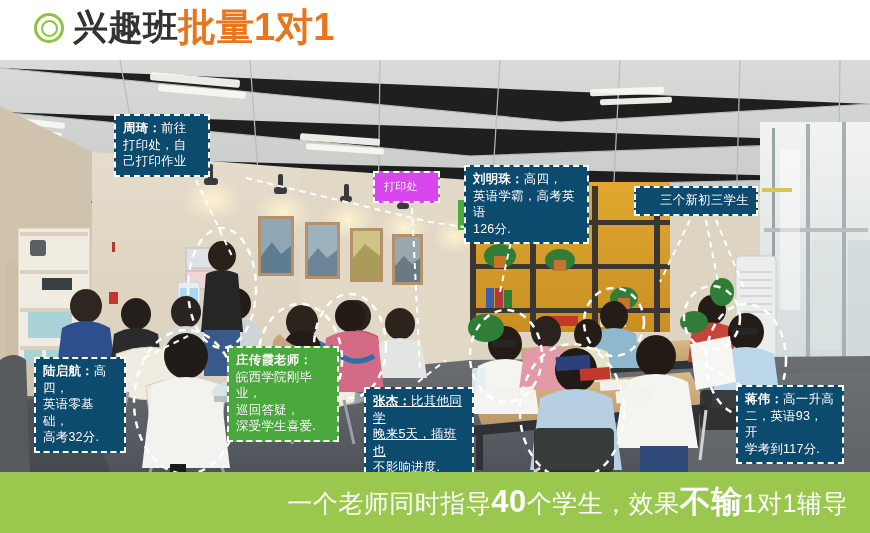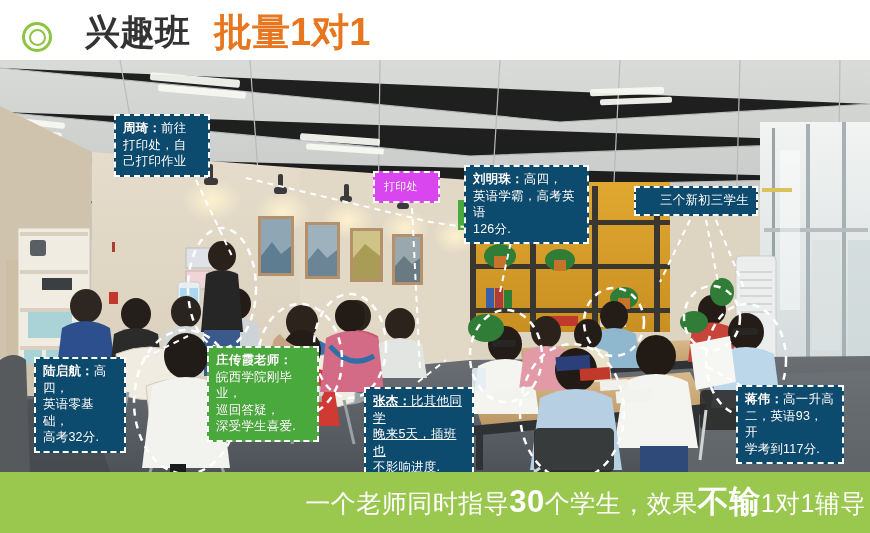--- a/index.html
+++ b/index.html
@@ -13,22 +13,22 @@
     background:#ffffff;
     overflow:hidden;
   }
 
   
   #header{
     position:absolute;left:0;top:0;width:870px;height:60px;
     background:#ffffff;
   }
   #header-inner{
-    position:absolute;left:22px;top:2px;
-    display:flex;align-items:flex-end;height:50px;gap:24px;
+    position:absolute;left:34px;top:2px;
+    display:flex;align-items:center;height:50px;
   }
   .ring-icon{
     width:30px;height:30px;border-radius:50%;
     border:3px solid #8cc440;
     box-sizing:border-box;
     display:flex;align-items:center;justify-content:center;
     margin-right:9px;margin-top:2px;
   }
   .ring-icon::after{
     content:"";display:block;width:17px;height:17px;border-radius:50%;
@@ -56,21 +56,21 @@
     box-sizing:border-box;
     border:2px dashed #ffffff;
     padding:4px 7px 5px 7px;
     color:#ffffff;
     font-size:12.5px;
     line-height:16.5px;
     letter-spacing:0.2px;
     text-shadow:0 0 1px rgba(0,0,0,.18);
   }
   .callout.orange{background:#0c4a6e;}
-  .callout.green{background:#4aa93c;}
+  .callout.green{background:#4aa93c;margin-left:20px;}
   .callout.green-label{
     background:#d946ef;
     font-size:11px;line-height:21px;padding:3px 20px 4px 9px;
   }
   .callout .nm{font-weight:bold;}
 
   
   .conn{position:absolute;overflow:visible;pointer-events:none;}
   .conn line,.conn path{
     stroke:#ffffff;stroke-width:2;fill:none;
@@ -78,21 +78,21 @@
   }
 
   
   #banner{
     position:absolute;left:0;top:472px;width:870px;height:61px;
     background:#9ac84e;
     display:flex;align-items:center;justify-content:flex-end;
   }
   #banner-text{
     color:#ffffff;
-    padding-right:4px;
+    padding-right:22px;
     white-space:nowrap;
     font-size:25px;
     line-height:30px;
     letter-spacing:0.5px;
     display:flex;align-items:baseline;
   }
   #banner-text .big{
     font-size:31px;font-weight:bold;line-height:30px;
   }
 </style>
@@ -504,21 +504,21 @@
     <div class="callout orange" style="left:736px;top:325px;width:108px;">
       <div><span class="nm">蒋伟：</span>高一升高</div>
       <div>二，英语93，开</div>
       <div>学考到117分.</div>
     </div>
   </div>
 
   <div id="banner">
     <div id="banner-text">
       <span>一个老师同时指导</span>
-      <span class="big">30</span>
+      <span class="big">40</span>
       <span>个学生，</span>
       <span>效果</span>
       <span class="big">不输</span>
       <span>1对1辅导</span>
     </div>
   </div>
 
 </div>
 
 </body></html>

